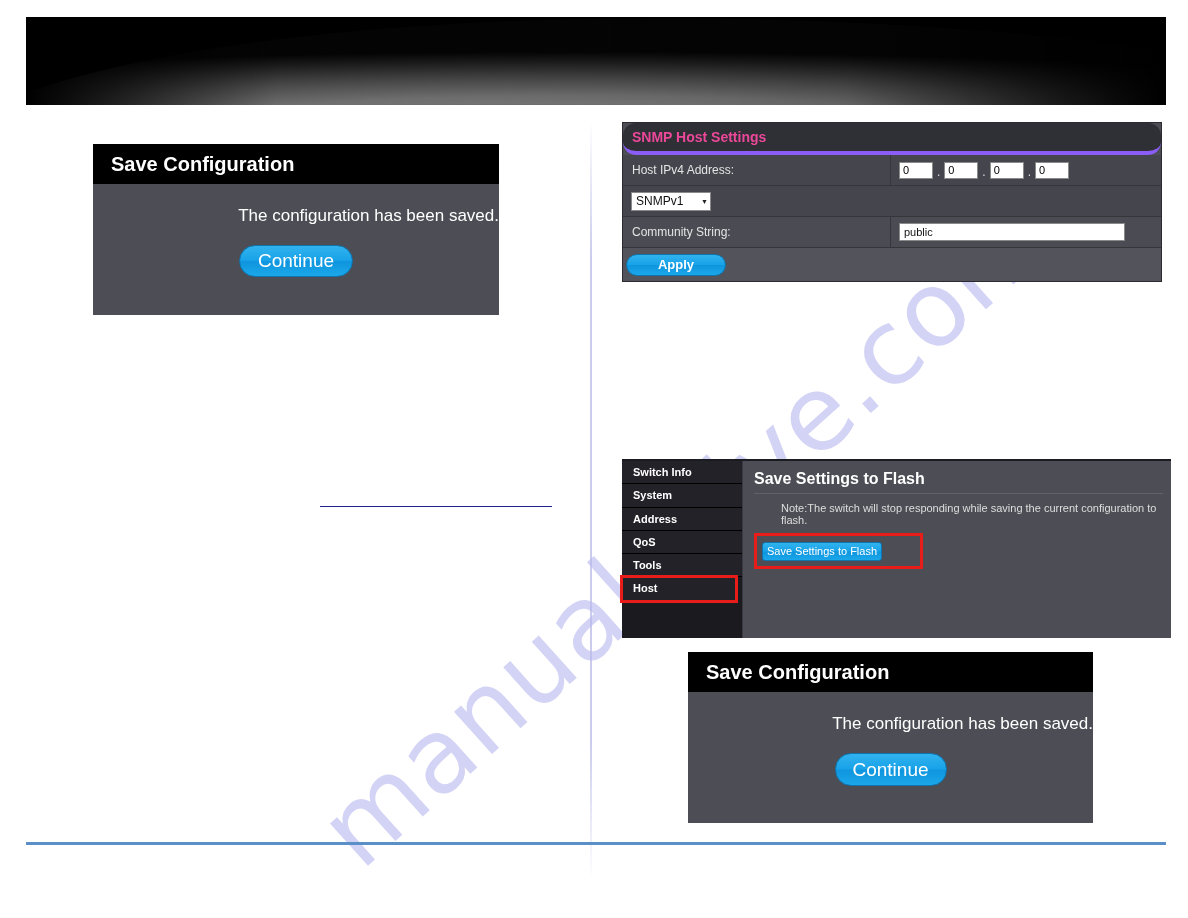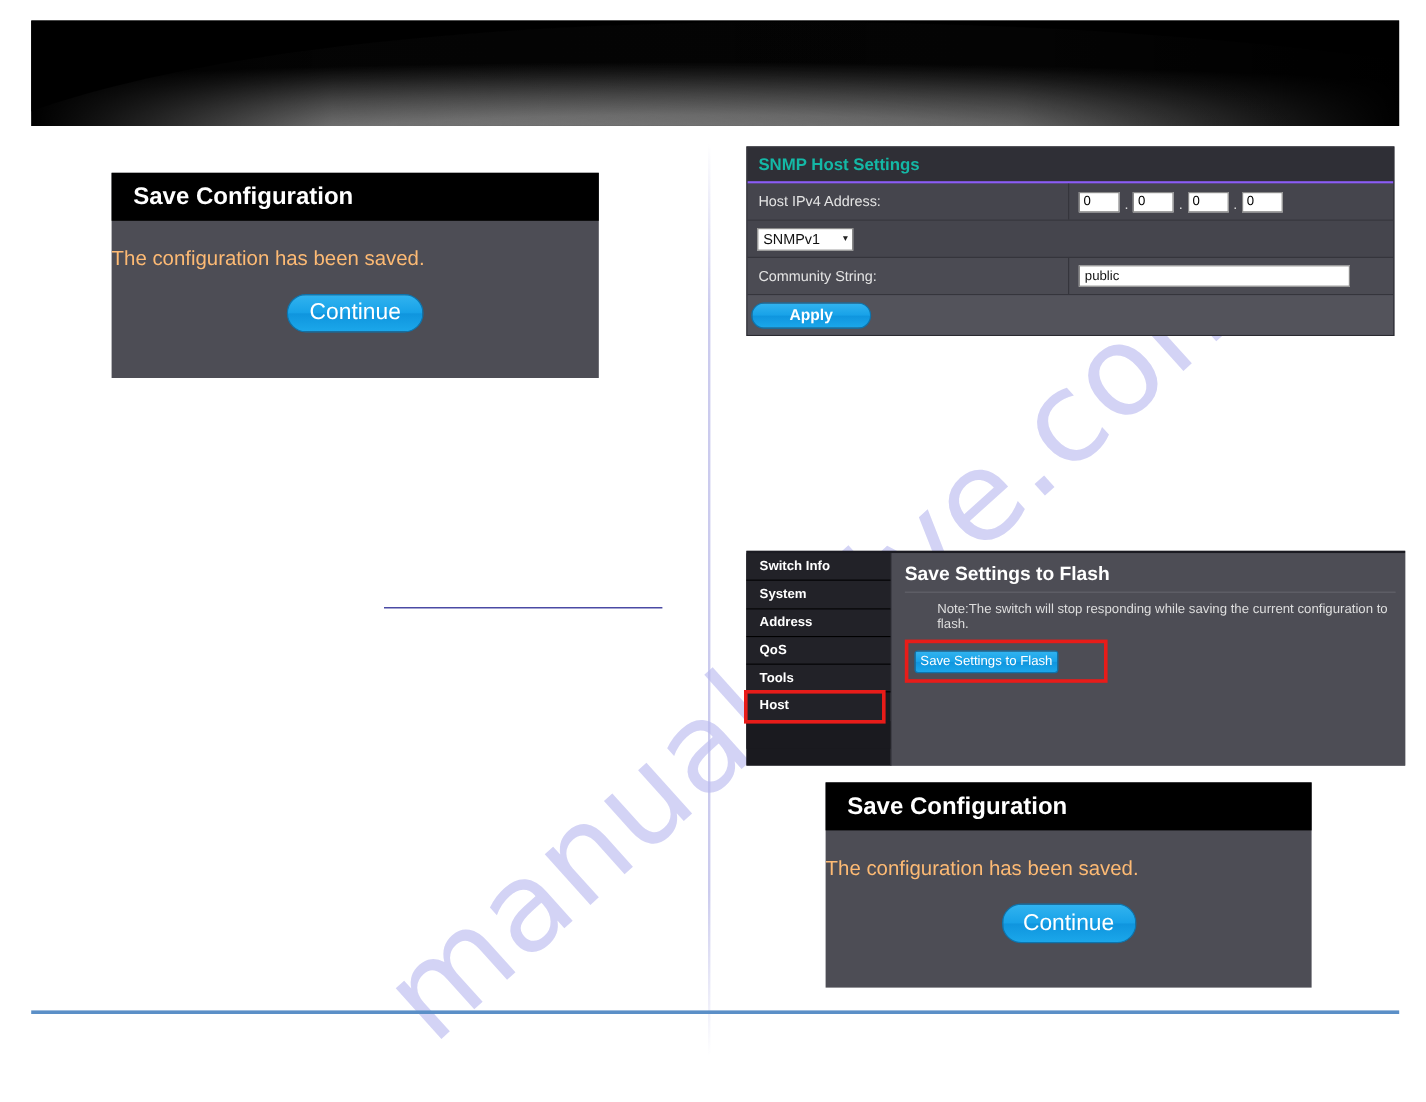--- a/index.html
+++ b/index.html
@@ -80,22 +80,22 @@
     color: #ffffff;
     font-weight: bold;
     display: flex;
     align-items: center;
   }
   .save-dialog .dlg-body {
     color: #eeeeee;
     text-align: center;
   }
   .save-dialog .dlg-msg {
-    text-align: left;
-    color: #fdba74;
+    text-align: right;
+    color: #ffffff;
   }
   .btn-blue {
     display: inline-block;
     background: linear-gradient(to bottom, #31b3ef 0%, #18a2e8 48%, #0f95de 52%, #1ba7ea 100%);
     border: 1px solid #0d74ad;
     border-radius: 16px;
     color: #ffffff;
     text-align: center;
     box-sizing: border-box;
     cursor: pointer;
@@ -156,27 +156,28 @@
     top: 122px;
     width: 540px;
     z-index: 8;
     background: #4d4d55;
     border: 1px solid #2a2a30;
     box-sizing: border-box;
     font-size: 12px;
   }
   #snmp-panel .panel-head {
     background: #2f2f36;
-    color: #14b8a6;
+    color: #ec4899;
     font-weight: bold;
     font-size: 14px;
     height: 28px;
     line-height: 28px;
     padding-left: 9px;
-    border-bottom: 2px solid #8b5cf6;
+    border-bottom: 4px solid #8b5cf6;
+    border-radius: 13px;
   }
   .snmp-row {
     display: flex;
     align-items: center;
     height: 30px;
     border-bottom: 1px solid #35353c;
     background: #45454d;
   }
   .snmp-row.alt { background: #4b4b53; }
   .snmp-label {

